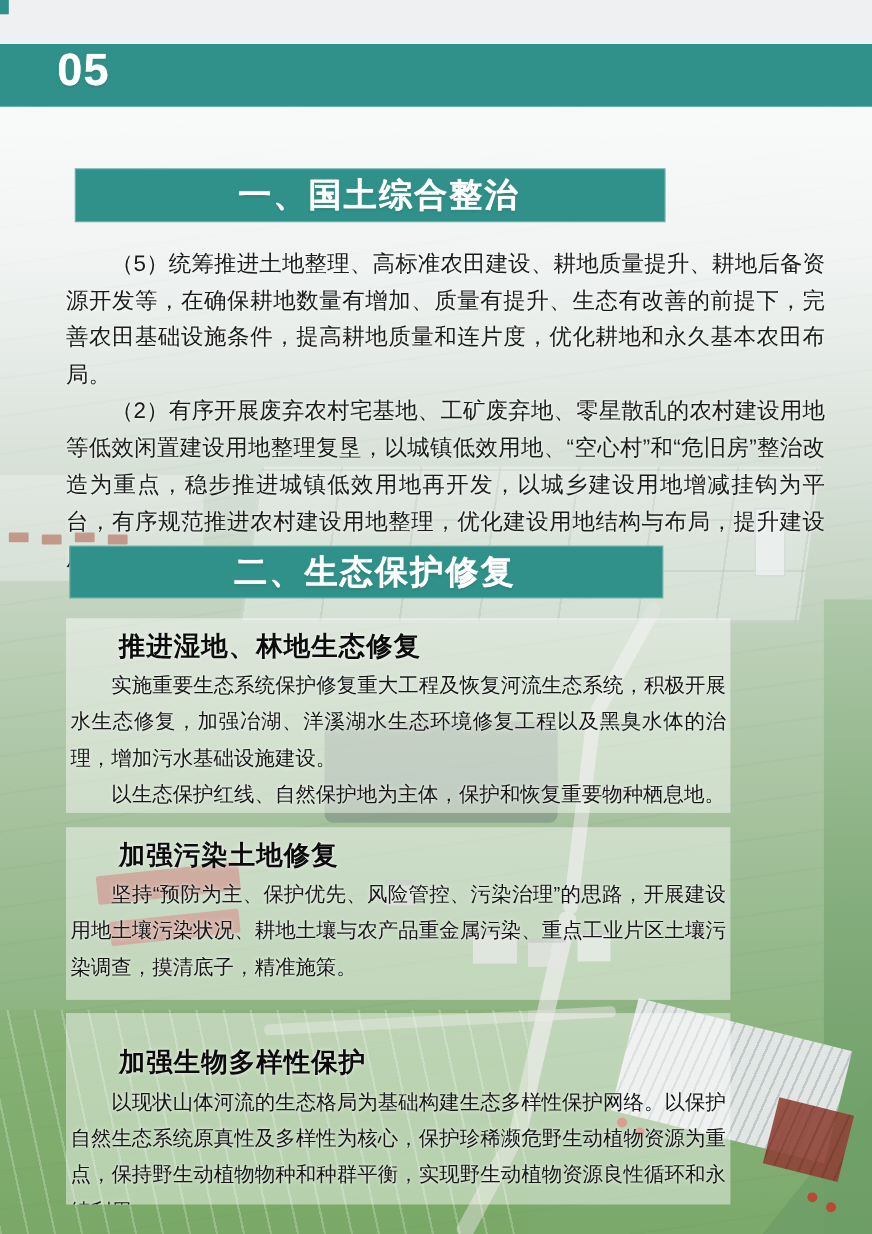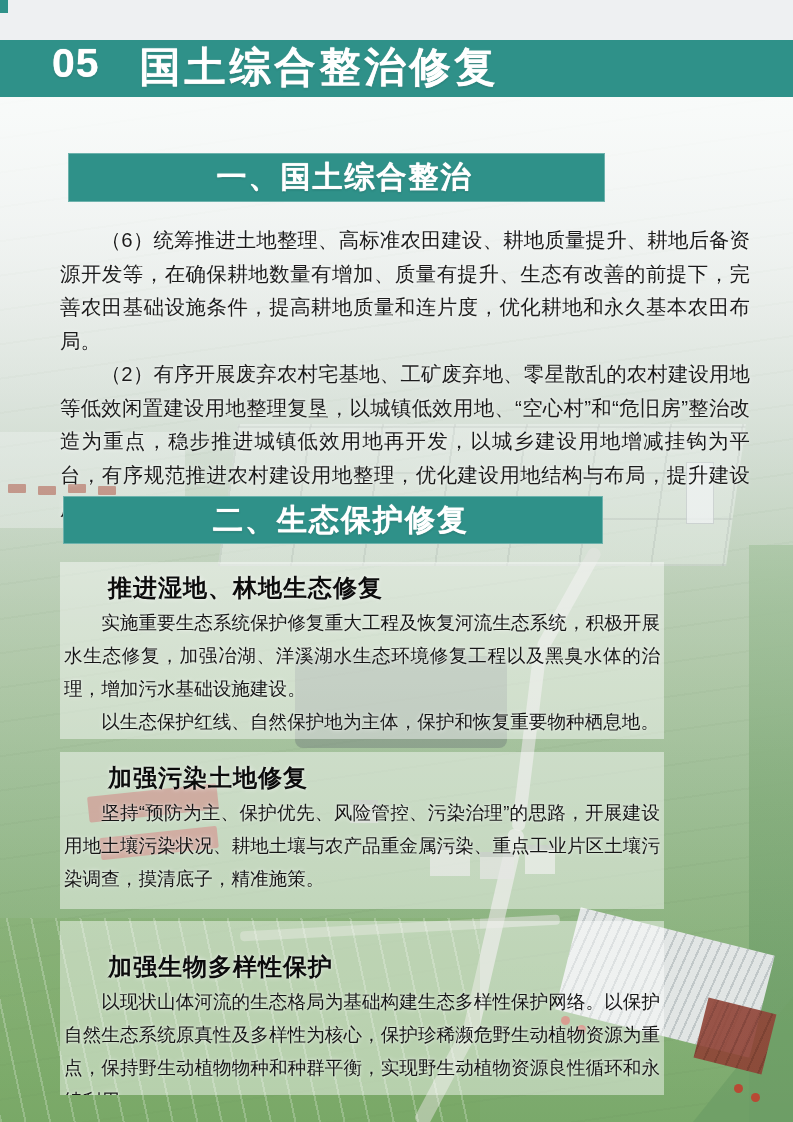--- a/index.html
+++ b/index.html
@@ -133,28 +133,27 @@
     <div class="decor red-dot rd3"></div>
     <div class="decor red-dot rd4"></div>
     <div class="fog"></div>
   </div>
 
   <div class="top-strip">
     <div class="corner"></div>
   </div>
   <div class="title-band">
     <span class="chapter-num">05</span>
-    <span class="chapter-title">国土综合整治修复</span>
   </div>
 
   <div class="sec-head sec-head-1">
     <span>一、国土综合整治</span>
   </div>
   <div class="paras">
-    <p>（6）统筹推进土地整理、高标准农田建设、耕地质量提升、耕地后备资源开发等，在确保耕地数量有增加、质量有提升、生态有改善的前提下，完善农田基础设施条件，提高耕地质量和连片度，优化耕地和永久基本农田布局。</p>
+    <p>（5）统筹推进土地整理、高标准农田建设、耕地质量提升、耕地后备资源开发等，在确保耕地数量有增加、质量有提升、生态有改善的前提下，完善农田基础设施条件，提高耕地质量和连片度，优化耕地和永久基本农田布局。</p>
     <p>（2）有序开展废弃农村宅基地、工矿废弃地、零星散乱的农村建设用地等低效闲置建设用地整理复垦，以城镇低效用地、“空心村”和“危旧房”整治改造为重点，稳步推进城镇低效用地再开发，以城乡建设用地增减挂钩为平台，有序规范推进农村建设用地整理，优化建设用地结构与布局，提升建设用地效益和集约化水平。</p>
   </div>
 
   <div class="sec-head sec-head-2">
     <span>二、生态保护修复</span>
   </div>
 
   <div class="card card-1">
     <h3>推进湿地、林地生态修复</h3>
     <p>实施重要生态系统保护修复重大工程及恢复河流生态系统，积极开展水生态修复，加强冶湖、洋溪湖水生态环境修复工程以及黑臭水体的治理，增加污水基础设施建设。</p>

